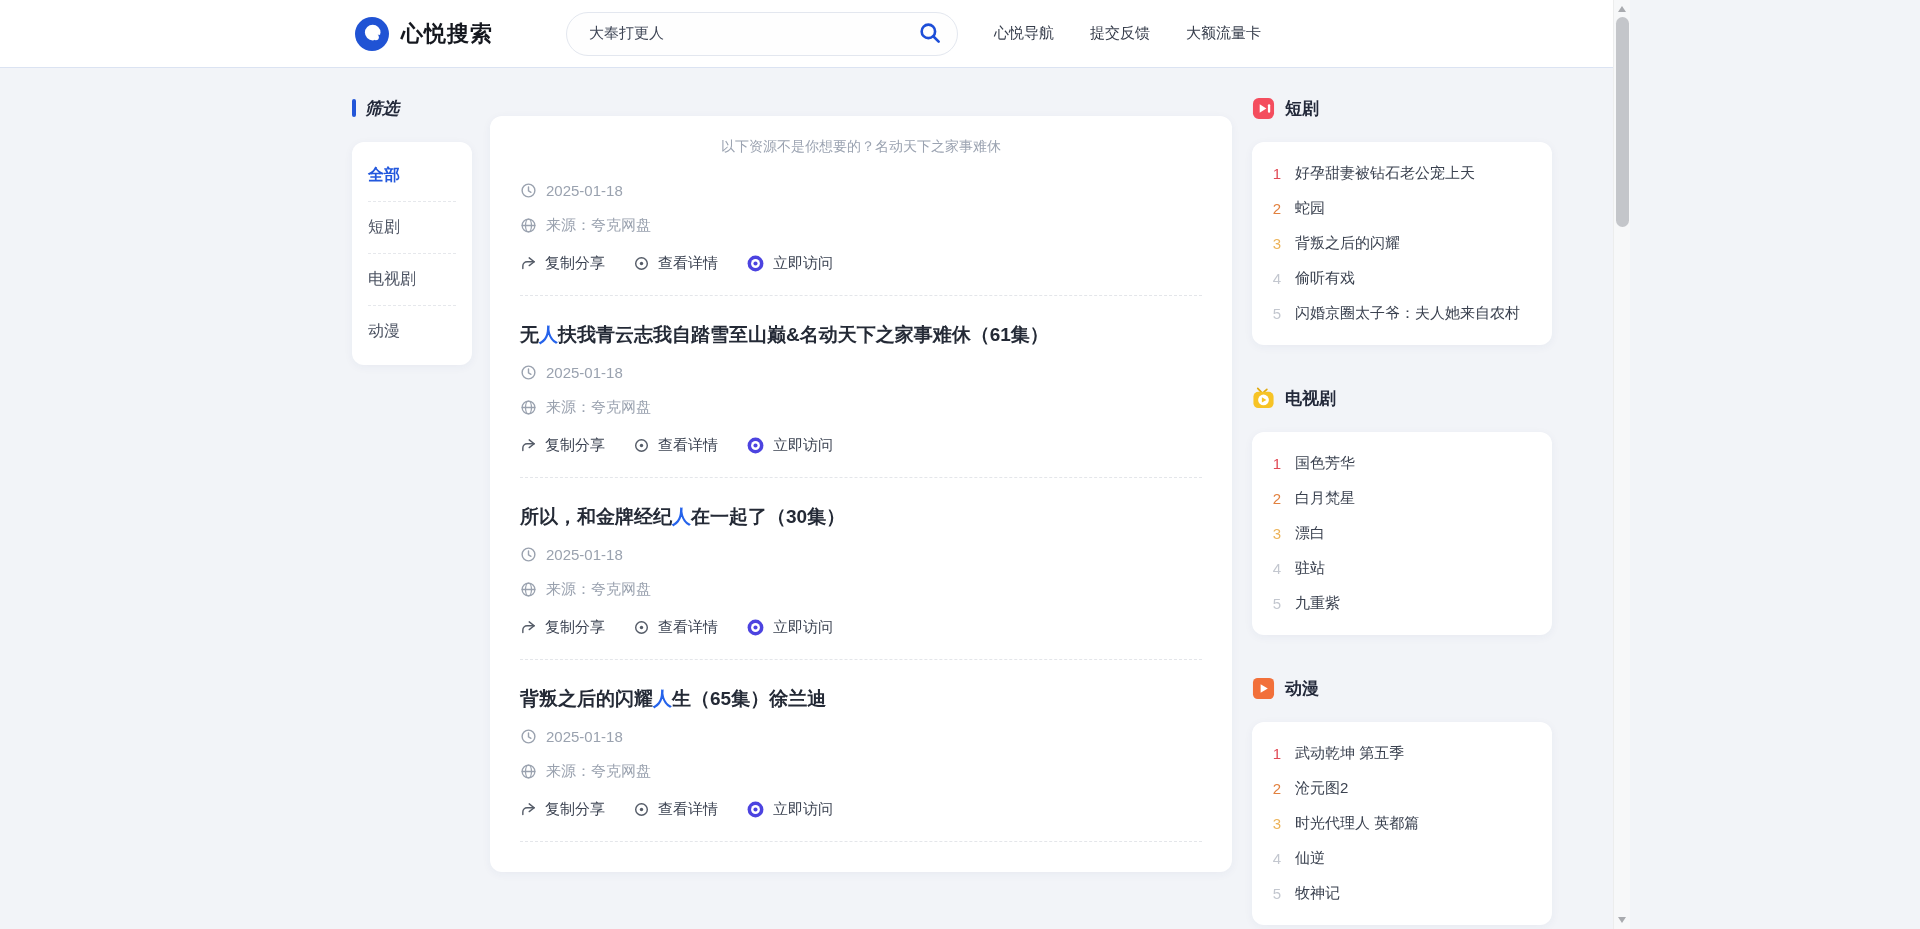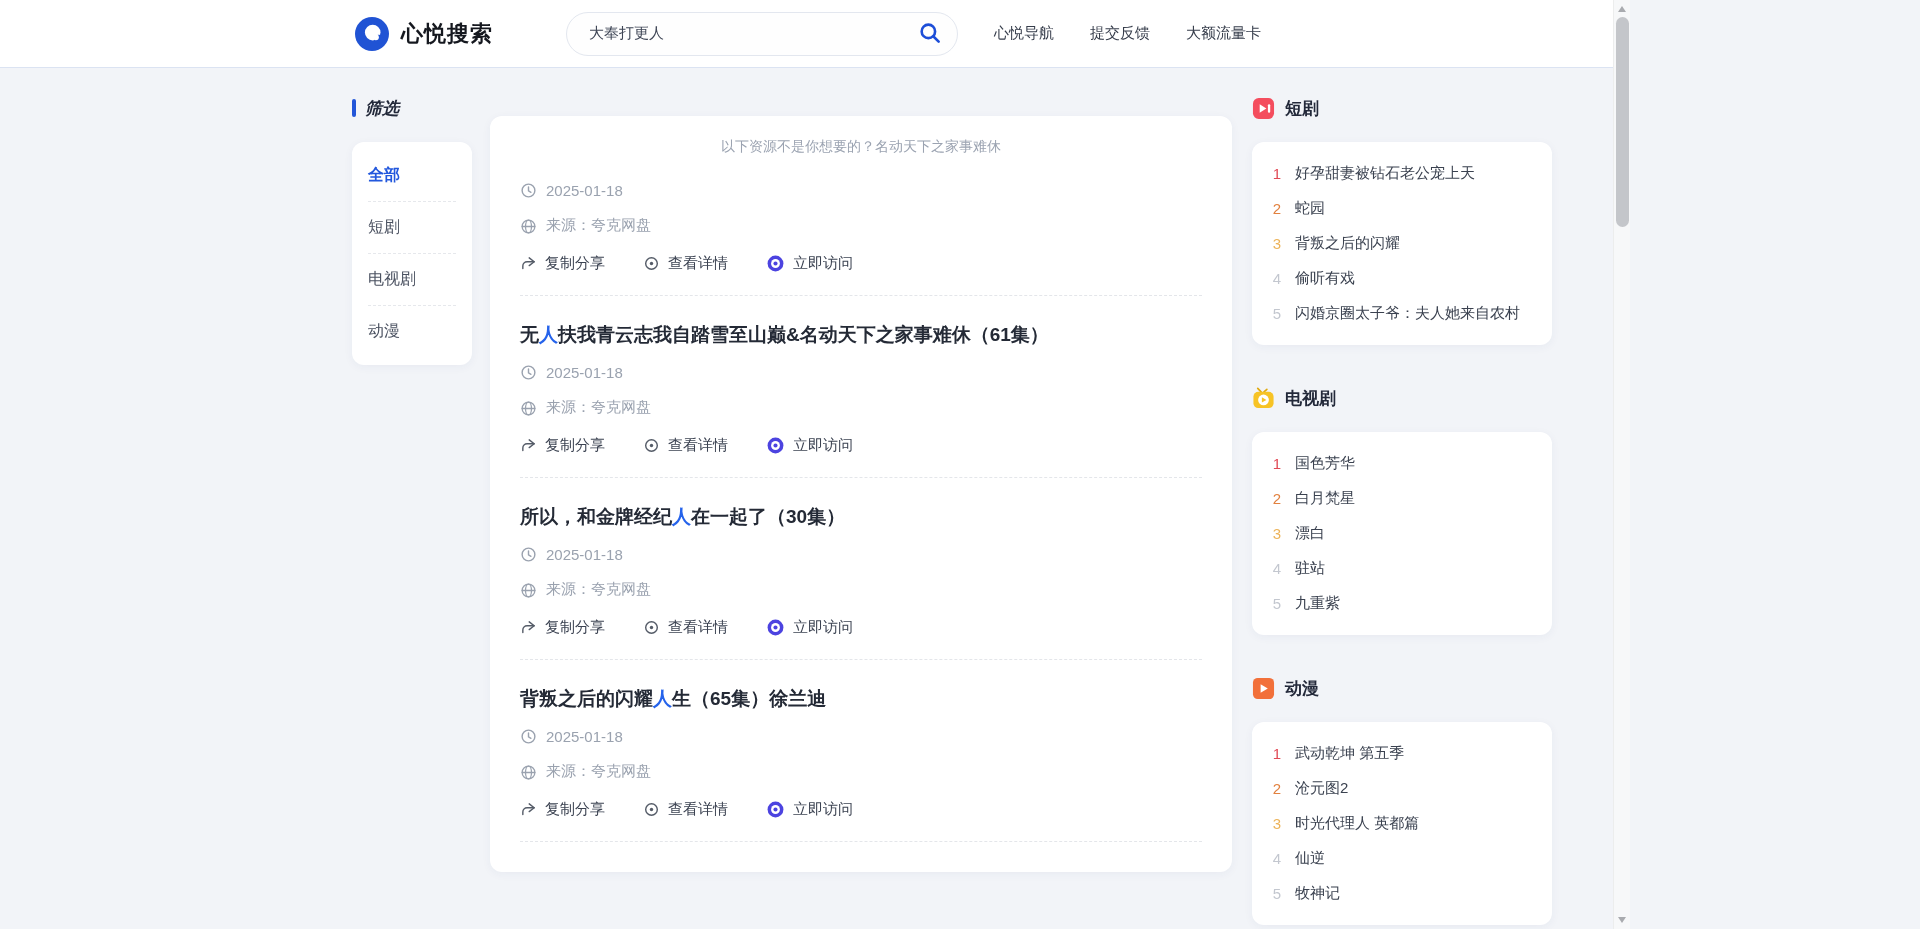--- a/index.html
+++ b/index.html
@@ -56,22 +56,22 @@
 
   
   .results-head { display: flex; align-items: center; gap: 10px; height: 26px; }
   .results-head .txt { font-size: 17px; font-weight: 700; color: #262c39; }
   .results-head .hl { color: #2563eb; }
   .results-card { margin-top: 21px; padding: 20px 30px 30px; }
   .notice { text-align: center; font-size: 14px; color: #9ba3b1; cursor: pointer; padding-top: 2px; }
   .result-item { margin-top: 26px; }
   .result-title { font-size: 19px; font-weight: 700; color: #242a36; cursor: pointer; line-height: 25px; }
   .result-title .hl { color: #2563eb; }
-  .meta-row { display: flex; align-items: flex-end; gap: 9px; margin-top: 17px; font-size: 15px; color: #9aa2af; }
-  .actions-row { display: flex; align-items: center; gap: 38px; margin-top: 19px; }
+  .meta-row { display: flex; align-items: center; gap: 9px; margin-top: 17px; font-size: 15px; color: #9aa2af; }
+  .actions-row { display: flex; align-items: center; gap: 28px; margin-top: 19px; }
   .action { display: flex; align-items: center; gap: 8px; font-size: 15px; color: #3c4352; cursor: pointer; }
   .result-sep { border: none; border-top: 1px dashed #e4e6ea; margin-top: 22px; }
   .icon16 { width: 17px; height: 17px; flex: 0 0 auto; display: inline-flex; }
   .icon18 { width: 19px; height: 19px; flex: 0 0 auto; display: inline-flex; }
 
   
   .rk-section { margin-top: 0; }
   .rk-section + .rk-section { margin-top: 40px; }
   .rk-head { display: flex; align-items: center; gap: 10px; height: 26px; }
   .rk-icon { width: 23px; height: 23px; display: inline-flex; }

